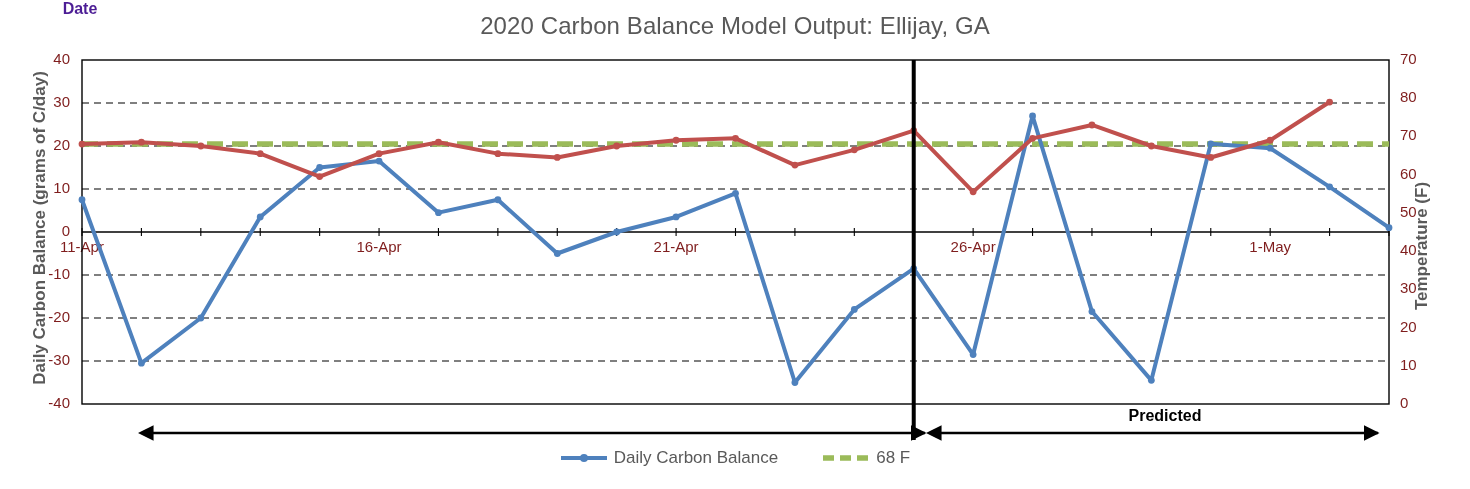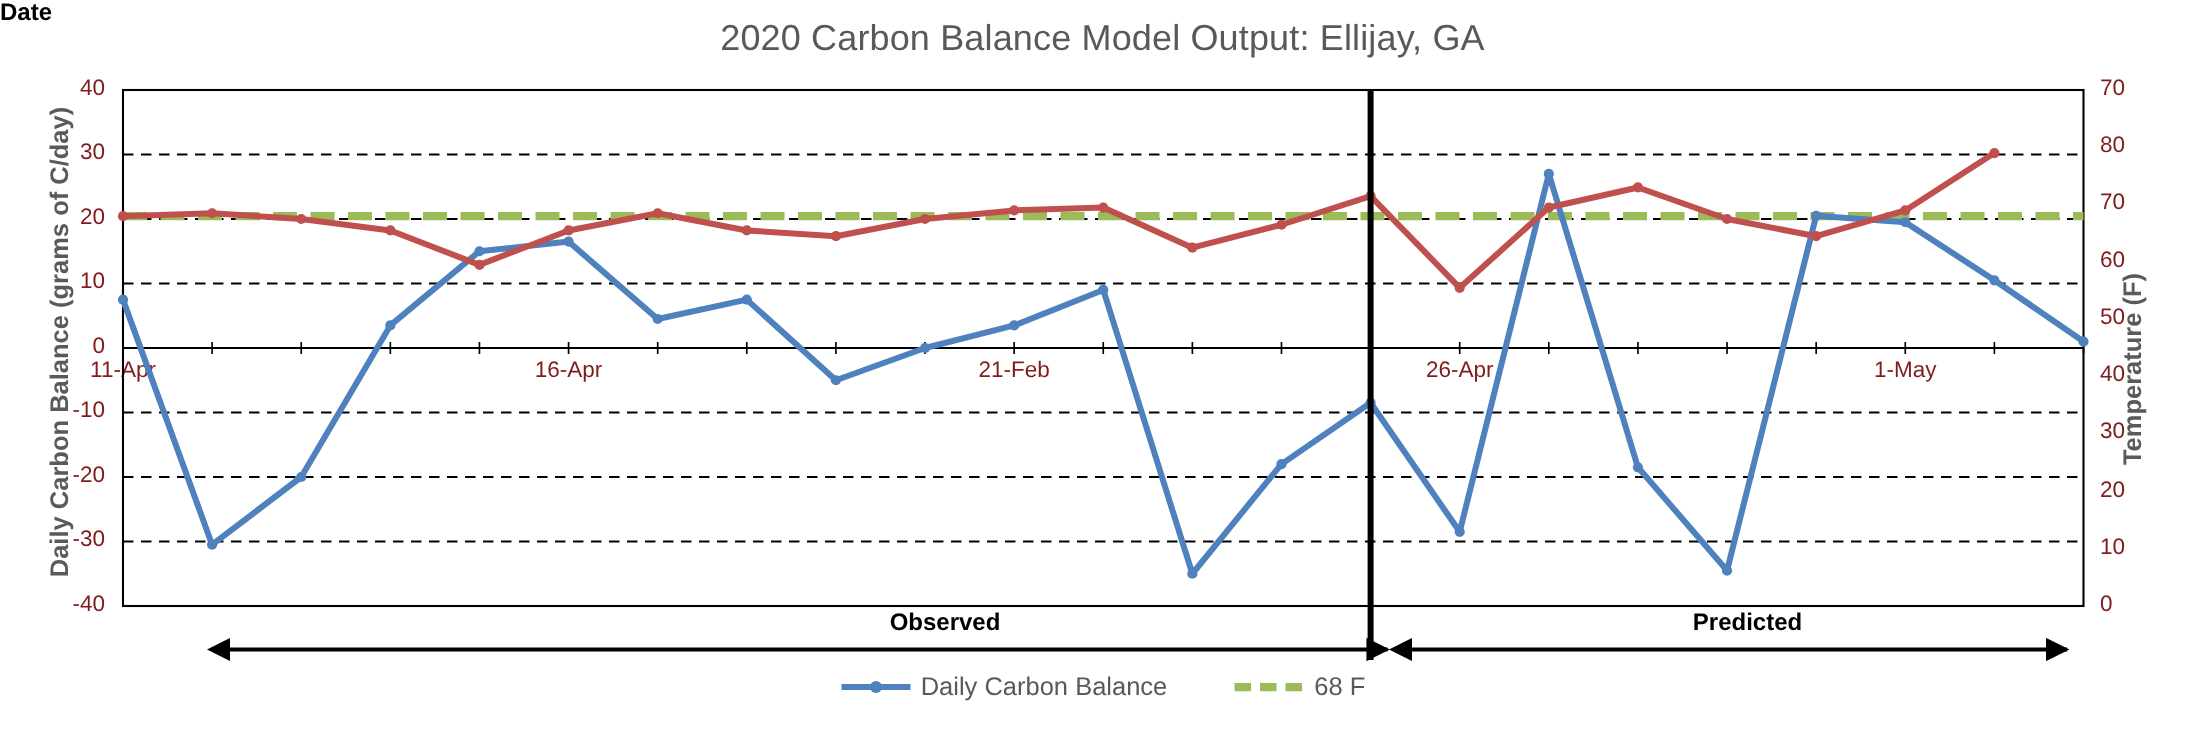--- a/index.html
+++ b/index.html
@@ -46,24 +46,24 @@
     left: 1272px;
     top: 236px;
     width: 300px;
     text-align: center;
     transform: rotate(-90deg);
   }
   #x-axis-title {
     left: 660px;
     top: 402px;
     width: 160px;
-    text-align: left;
+    text-align: center;
     font-weight: bold;
     font-size: 16px;
-    color: #000000;
+    color: #4c1d95;
   }
   .tick-label {
     position: absolute;
     font-size: 15px;
     color: #7f1d1d;
     white-space: nowrap;
   }
   .tick-left  { text-align: right; width: 52px; }
   .tick-right { text-align: left;  width: 52px; }
   .tick-x     { text-align: center; width: 80px; }
@@ -126,21 +126,21 @@
       <div class="tick-label tick-right" style="left: 1400px; top: 126.444px;">70</div>
       <div class="tick-label tick-right" style="left: 1400px; top: 164.667px;">60</div>
       <div class="tick-label tick-right" style="left: 1400px; top: 202.889px;">50</div>
       <div class="tick-label tick-right" style="left: 1400px; top: 241.111px;">40</div>
       <div class="tick-label tick-right" style="left: 1400px; top: 279.333px;">30</div>
       <div class="tick-label tick-right" style="left: 1400px; top: 317.556px;">20</div>
       <div class="tick-label tick-right" style="left: 1400px; top: 355.778px;">10</div>
       <div class="tick-label tick-right" style="left: 1400px; top: 394px;">0</div>
       <div class="tick-label tick-x" style="left: 42px; top: 238px;">11-Apr</div>
       <div class="tick-label tick-x" style="left: 339.045px; top: 238px;">16-Apr</div>
-      <div class="tick-label tick-x" style="left: 636.091px; top: 238px;">21-Feb</div>
+      <div class="tick-label tick-x" style="left: 636.091px; top: 238px;">21-Apr</div>
       <div class="tick-label tick-x" style="left: 933.136px; top: 238px;">26-Apr</div>
       <div class="tick-label tick-x" style="left: 1230.18px; top: 238px;">1-May</div>
     </div>
 
   <svg id="plot-svg" width="1470" height="489">
       <g>
         <line x1="82" x2="1389" y1="361" y2="361" stroke="#000" stroke-width="1.2" stroke-dasharray="7 5"></line>
         <line x1="82" x2="1389" y1="318" y2="318" stroke="#000" stroke-width="1.2" stroke-dasharray="7 5"></line>
         <line x1="82" x2="1389" y1="275" y2="275" stroke="#000" stroke-width="1.2" stroke-dasharray="7 5"></line>
         <line x1="82" x2="1389" y1="189" y2="189" stroke="#000" stroke-width="1.2" stroke-dasharray="7 5"></line>
@@ -232,21 +232,20 @@
           <path d="M 0 0 L 10 5 L 0 10 z" fill="#000"></path>
         </marker>
         <marker id="arrow-end" viewBox="0 0 10 10" refX="9" refY="5" markerWidth="6" markerHeight="6" orient="auto-start-reverse">
           <path d="M 0 0 L 10 5 L 0 10 z" fill="#000"></path>
         </marker>
       </defs>
       <line x1="152" x2="925" y1="433" y2="433" stroke="#000" stroke-width="2.6" marker-start="url(#arrow-start)" marker-end="url(#arrow-end)"></line>
       <line x1="940" x2="1378" y1="433" y2="433" stroke="#000" stroke-width="2.6" marker-start="url(#arrow-start)" marker-end="url(#arrow-end)"></line>
     </svg>
 
-  <div class="region-label" id="label-observed">Observed</div>
   <div class="region-label" id="label-predicted">Predicted</div>
 
   <div id="legend">
       <div class="legend-item">
         <svg width="48" height="16" class="legend-swatch">
           <line x1="1" x2="47" y1="8" y2="8" stroke="#4E81BD" stroke-width="4"></line>
           <circle cx="24" cy="8" r="4" fill="#4E81BD"></circle>
         </svg>
         <span>Daily Carbon Balance</span>
       </div>

